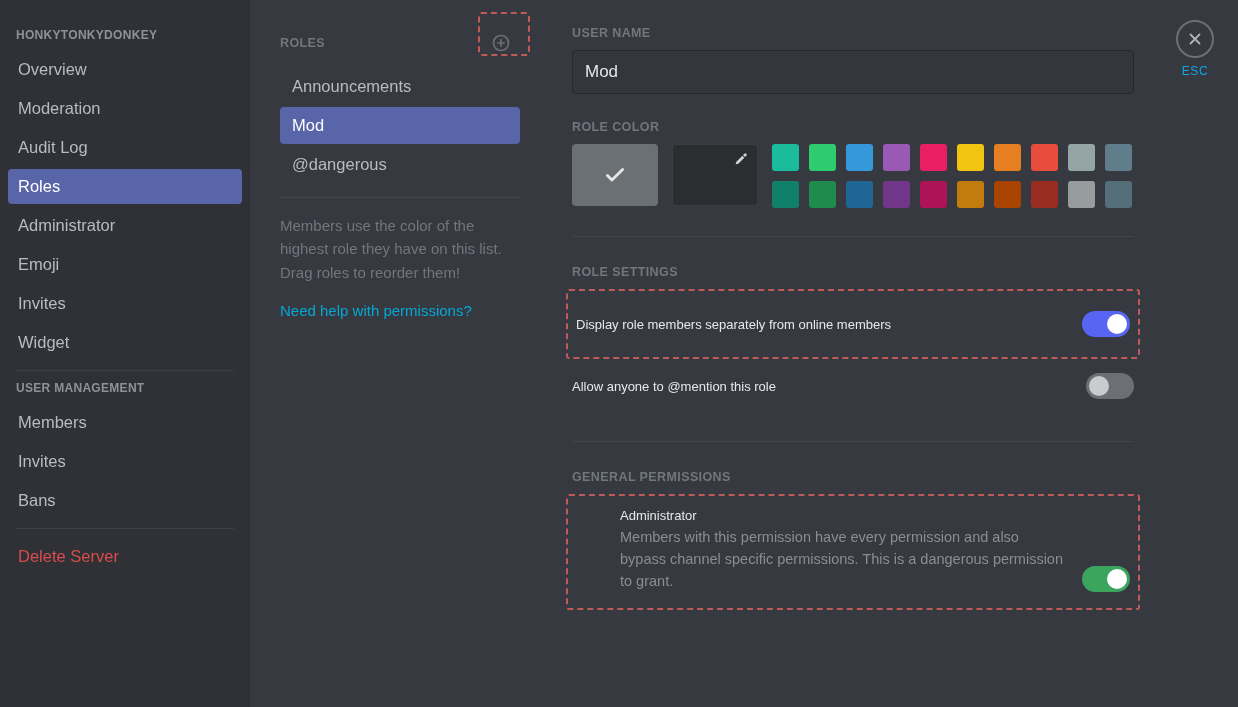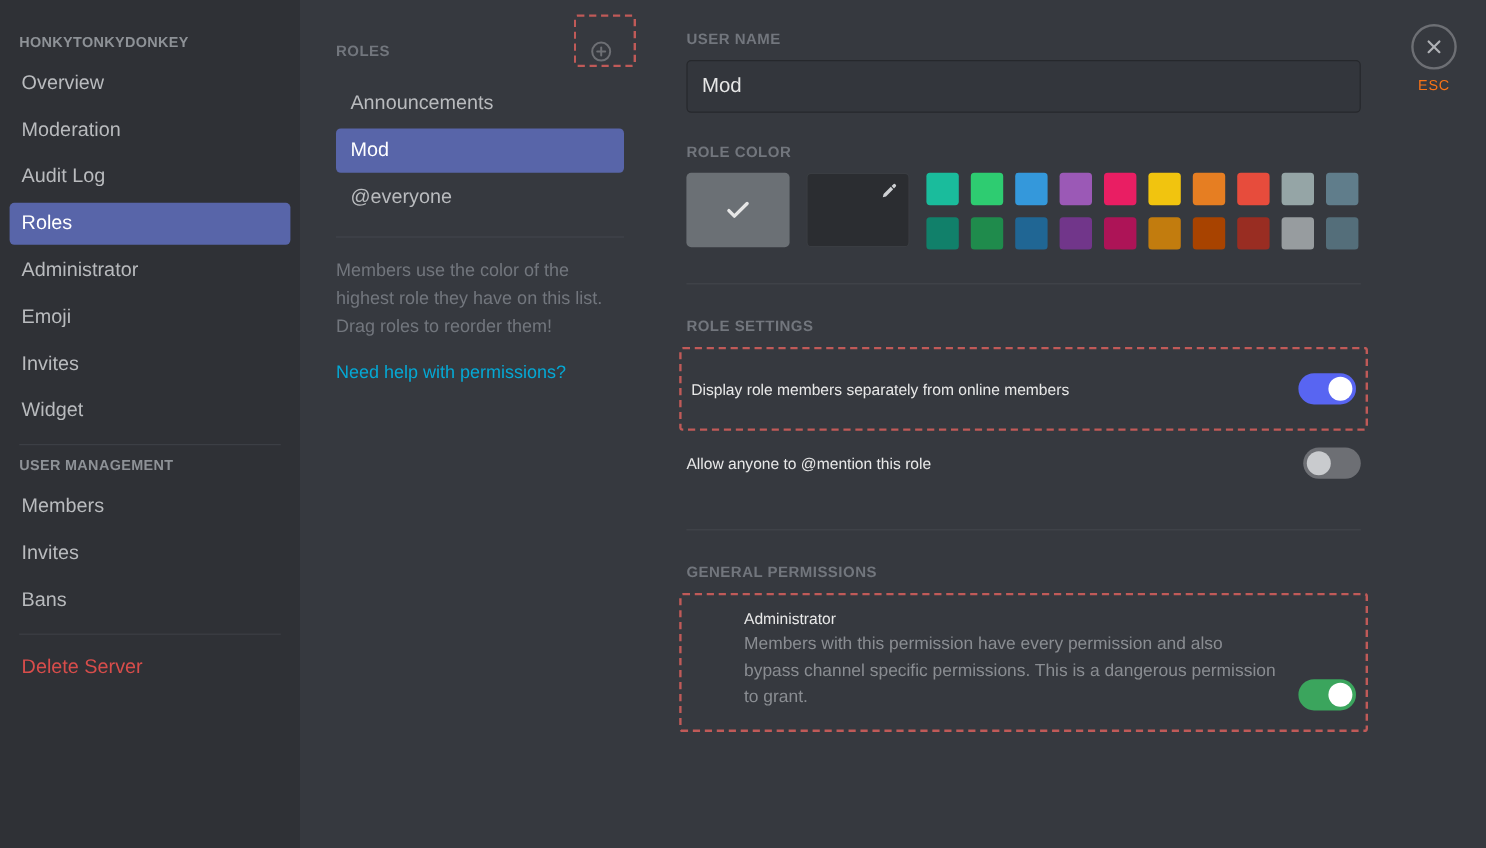--- a/index.html
+++ b/index.html
@@ -176,21 +176,21 @@
     top: 20px; right: 24px;
     display: flex; flex-direction: column; align-items: center;
     gap: 6px;
   }
   .close-circle {
     width: 38px; height: 38px; border-radius: 50%;
     border: 2px solid #6d6f74;
     display: flex; align-items: center; justify-content: center;
     color: #b0b2b6; cursor: pointer;
   }
-  .close-label { font-size: 12px; color: #f97316; letter-spacing: .6px; }
+  .close-label { font-size: 12px; color: #0ea5e9; letter-spacing: .6px; }
 </style>
 </head>
 <body>
 
 <nav class="sidebar">
   <div class="sb-section-title">HONKYTONKYDONKEY</div>
   <div class="sb-item">Overview</div>
   <div class="sb-item">Moderation</div>
   <div class="sb-item">Audit Log</div>
   <div class="sb-item active">Roles</div>
@@ -218,21 +218,21 @@
       <svg viewBox="0 0 24 24">
         <circle cx="12" cy="12" r="9" fill="none" stroke="#6d6f74" stroke-width="2"></circle>
         <path d="M12 8v8M8 12h8" stroke="#6d6f74" stroke-width="2" stroke-linecap="round"></path>
       </svg>
     </span>
     <span class="hl" style="position:absolute; right:-10px; top:-14px; width:52px; height:44px;"></span>
   </div>
 
   <div class="role-item">Announcements</div>
   <div class="role-item active">Mod</div>
-  <div class="role-item">@everyone</div>
+  <div class="role-item">@dangerous</div>
 
   <hr class="roles-hr">
 
   <div class="roles-hint">Members use the color of the highest role they have on this list. Drag roles to reorder them!</div>
   <div class="roles-help">Need help with permissions?</div>
 </section>
 
 <section class="main">
   <div class="main-inner">
 

